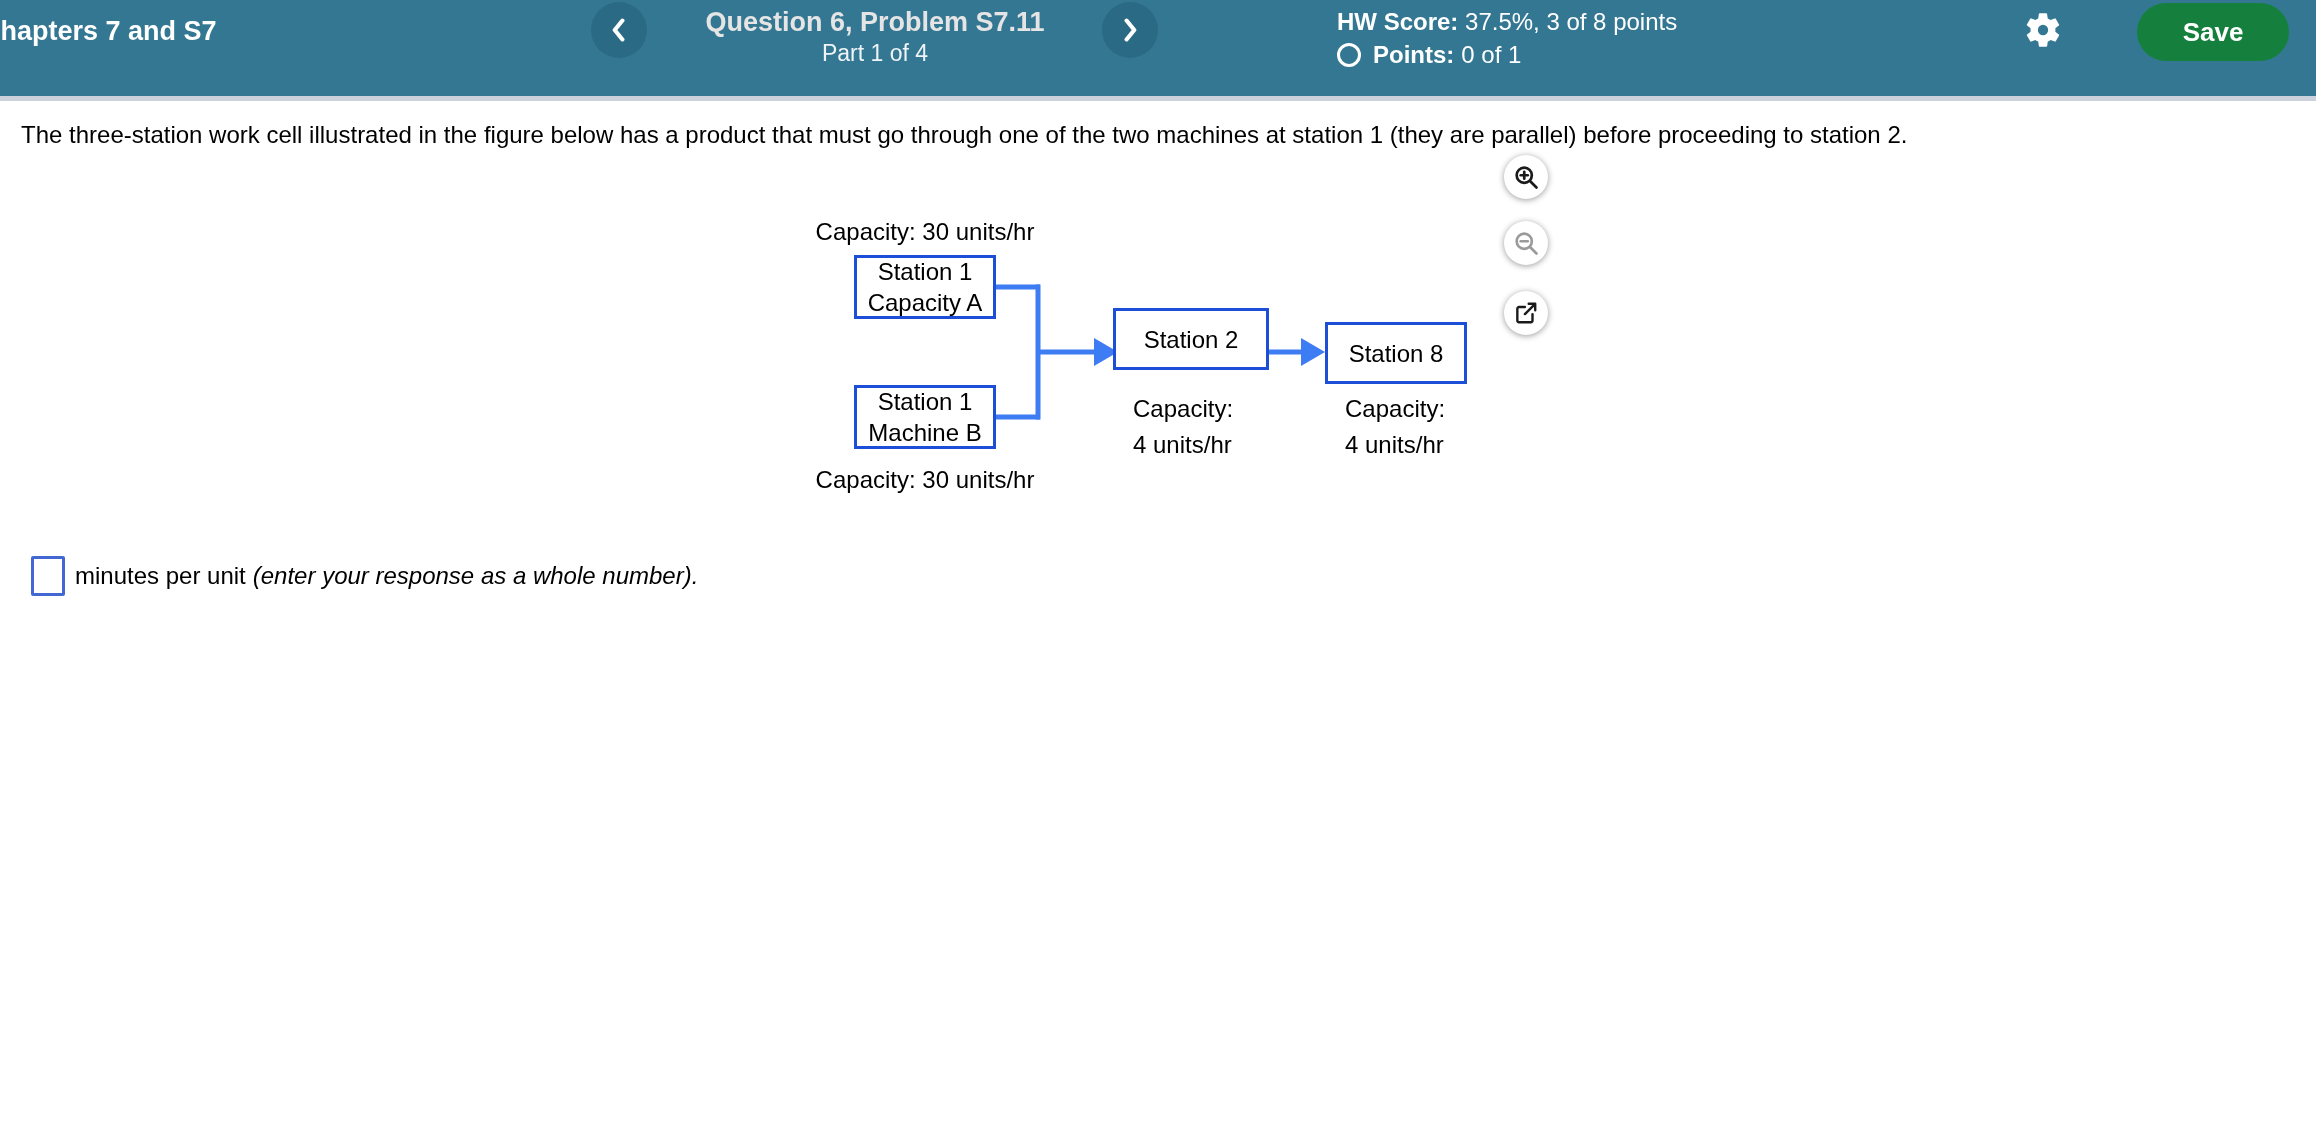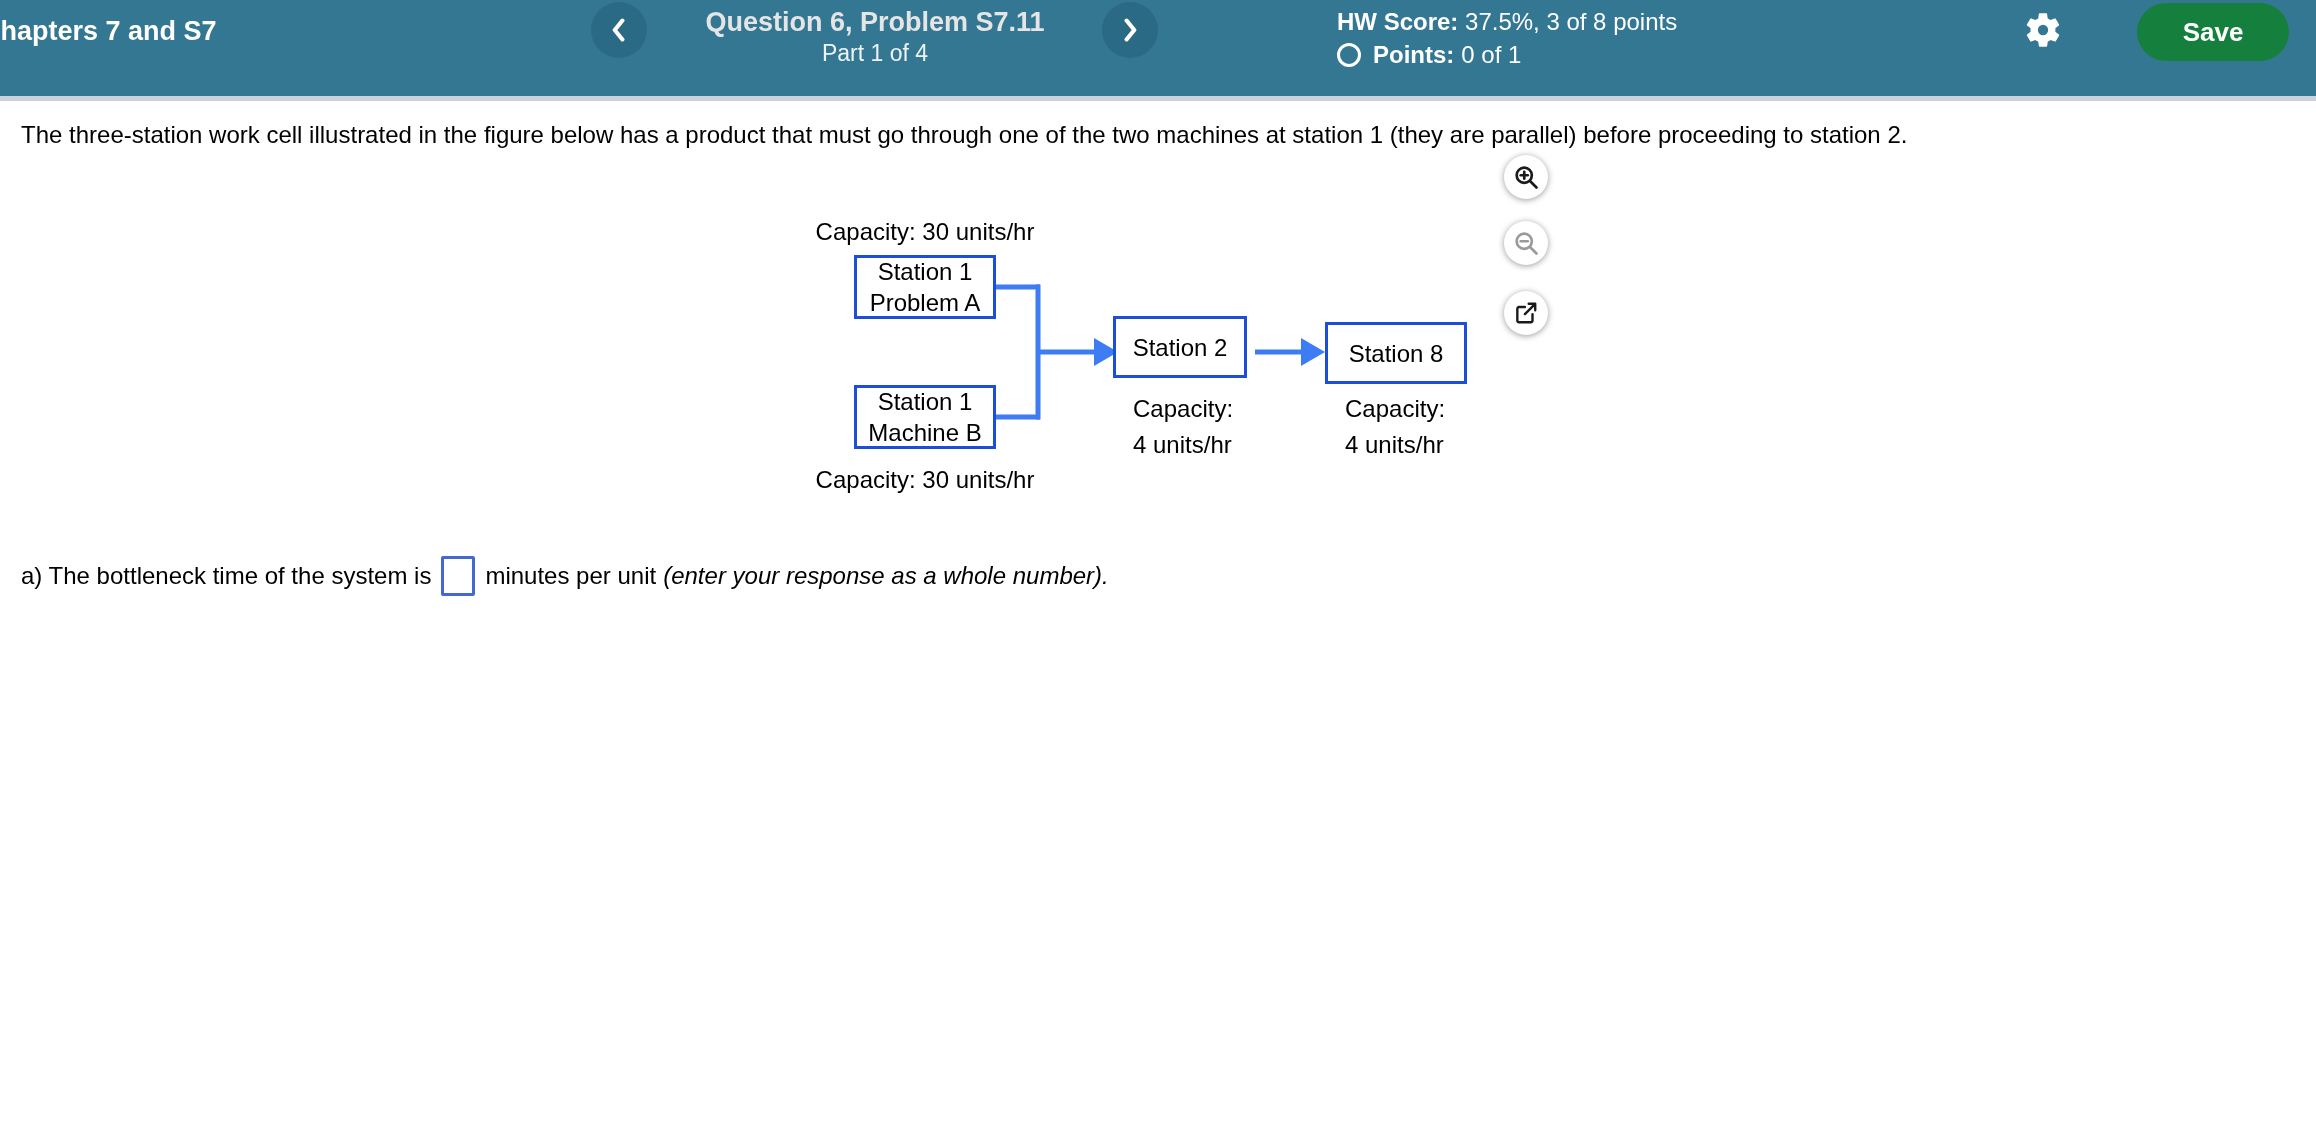--- a/index.html
+++ b/index.html
@@ -31,21 +31,21 @@
 
   
   .problem-statement { position:absolute; left:21px; top:120px; width:2100px; font-size:24px; color:#000; line-height:30px; }
 
   
   .connector-svg { position:absolute; left:0; top:0; width:2316px; height:1142px; pointer-events:none; }
   .dbox { position:absolute; background:#fff; border:3px solid #1d4ed8; display:flex; flex-direction:column;
     align-items:center; justify-content:center; font-size:24px; line-height:31px; text-align:center; }
   .box-machine-a { left:854px; top:255px; width:142px; height:64px; }
   .box-machine-b { left:854px; top:385px; width:142px; height:64px; }
-  .box-station2 { left:1113px; top:316px; width:134px; height:62px; }
+  .box-station2 { left:1113px; top:308px; width:156px; height:62px; }
   .box-station3 { left:1325px; top:322px; width:142px; height:62px; }
   .cap-label { position:absolute; width:300px; text-align:center; font-size:24px; color:#000; }
   .cap-top { left:775px; top:218px; }
   .cap-bottom { left:775px; top:466px; }
   .cap-under { position:absolute; font-size:24px; color:#000; line-height:30px; }
   .cap-s2-1 { left:1133px; top:394px; }
   .cap-s2-2 { left:1133px; top:430px; }
   .cap-s3-1 { left:1345px; top:394px; }
   .cap-s3-2 { left:1345px; top:430px; }
 
@@ -124,21 +124,21 @@
   <polygon points="1094,338 1094,366 1118,352" fill="#3D7CF2"></polygon>
 
   <line x1="1255" y1="352" x2="1303" y2="352" stroke="#3D7CF2" stroke-width="5"></line>
   <polygon points="1301,338 1301,366 1325,352" fill="#3D7CF2"></polygon>
 </svg>
 
 <div class="cap-label cap-top">Capacity: 30 units/hr</div>
 
 <div class="dbox box-machine-a">
   <div>Station 1</div>
-  <div>Problem A</div>
+  <div>Capacity A</div>
 </div>
 
 <div class="dbox box-machine-b">
   <div>Station 1</div>
   <div>Machine B</div>
 </div>
 
 <div class="cap-label cap-bottom">Capacity: 30 units/hr</div>
 
 <div class="dbox box-station2">
@@ -170,17 +170,16 @@
 </button>
 <button class="tool-btn tool-external">
   <svg width="26" height="26" viewBox="0 0 24 24" fill="none" stroke="#1a1a1a" stroke-width="2.2" stroke-linecap="round" stroke-linejoin="round">
     <path d="M18 13v6a1.5 1.5 0 0 1-1.5 1.5h-11A1.5 1.5 0 0 1 4 19V8a1.5 1.5 0 0 1 1.5-1.5H11"></path>
     <polyline points="14.5 3.5 20.5 3.5 20.5 9.5"></polyline>
     <line x1="11" y1="13" x2="20" y2="4"></line>
   </svg>
 </button>
 
 <div class="question-row">
-  <span>a) The bottleneck time of the system is</span>
   <input class="answer-input" type="text" value="" style="">
   <span>minutes per unit</span>
   <span class="hint-italic">(enter your response as a whole number).</span>
 </div>
 
 </body></html>

